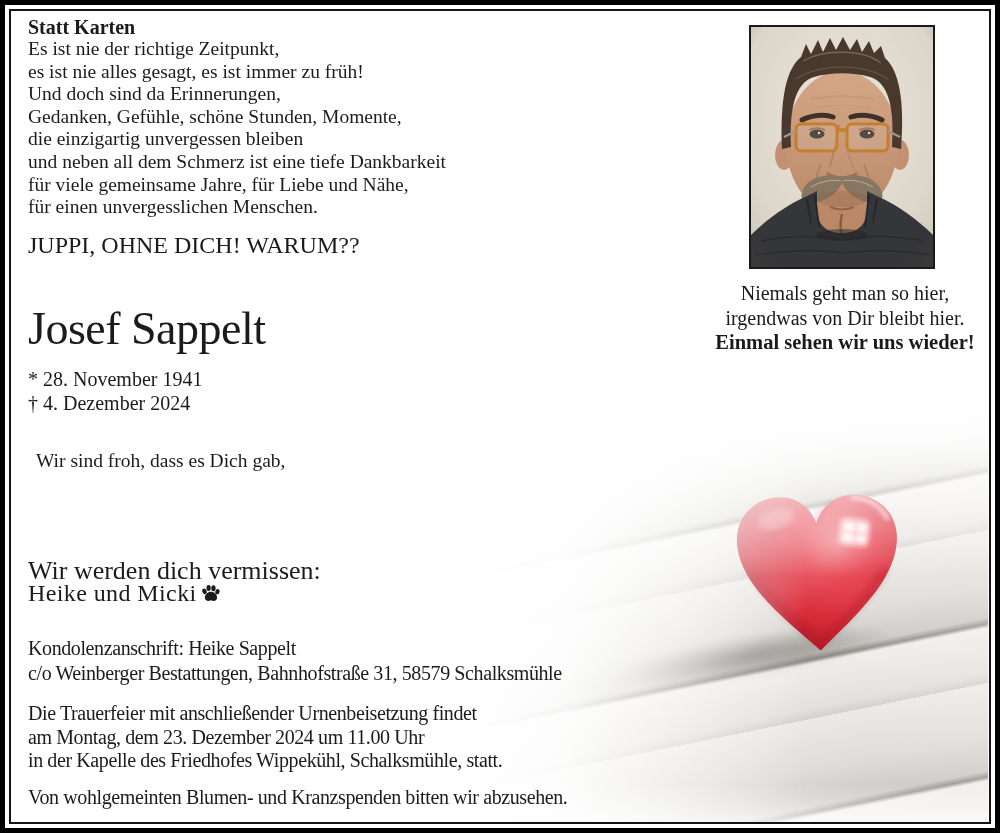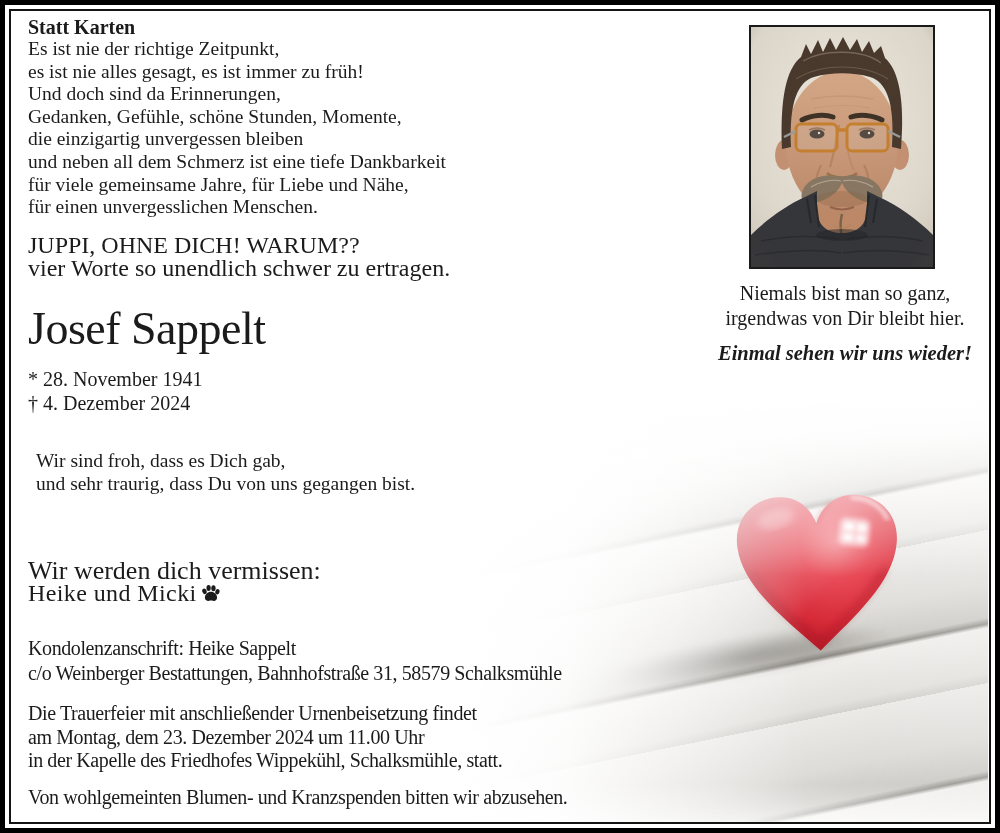--- a/index.html
+++ b/index.html
@@ -28,21 +28,21 @@
   .flowers{top:786px;font-size:20px;}
 
   
   .portrait{position:absolute;left:749px;top:25px;width:186px;height:244px;
     border:2px solid #1a1a1a;box-sizing:border-box;z-index:3;background:#e6e0d4;}
   .portrait svg{display:block;}
 
   
   .caption{position:absolute;left:703px;top:281px;width:284px;text-align:center;
     font-size:20px;line-height:24.5px;z-index:3;}
-  .caption .bold-line{font-weight:bold;margin-top:11px;font-size:20.5px;font-style:italic;}
+  .caption .bold-line{font-weight:bold;font-size:20.5px;}
 
   
   .collage{position:absolute;left:420px;top:398px;width:568px;height:424px;overflow:hidden;z-index:1;}
   .planks{position:absolute;inset:-110px;transform:rotate(-11.5deg);
     background:repeating-linear-gradient(to bottom,
       #eceae7 0px, #dedcd8 52px, #cbc9c4 86px, #93918b 92px,
       #f0eeeb 96px, #e3e1dd 140px, #d3d1cc 150px);}
   .plank-soft{position:absolute;inset:0;backdrop-filter:none;
     background:radial-gradient(ellipse at 55% 80%, rgba(255,255,255,0) 30%, rgba(255,255,255,0.25) 70%);}
   .heart-shadow{position:absolute;left:175px;top:238px;width:300px;height:42px;
@@ -107,33 +107,31 @@
   <div>Und doch sind da Erinnerungen,</div>
   <div>Gedanken, Gefühle, schöne Stunden, Momente,</div>
   <div>die einzigartig unvergessen bleiben</div>
   <div>und neben all dem Schmerz ist eine tiefe Dankbarkeit</div>
   <div>für viele gemeinsame Jahre, für Liebe und Nähe,</div>
   <div>für einen unvergesslichen Menschen.</div>
 </div>
 
 <div class="tblock lament">
   <div>JUPPI, OHNE DICH! WARUM??</div>
-  <div>vier Worte so unendlich schwer zu ertragen.</div>
 </div>
 
 <div class="tblock name">Josef Sappelt</div>
 
 <div class="tblock dates">
   <div>* 28. November 1941</div>
   <div>† 4. Dezember 2024</div>
 </div>
 
 <div class="tblock gratitude">
   <div>Wir sind froh, dass es Dich gab,</div>
-  <div>und sehr traurig, dass Du von uns gegangen bist.</div>
 </div>
 
 <div class="tblock missing">Wir werden dich vermissen:</div>
 
 <div class="tblock family">
   <span>Heike und Micki</span><svg class="paw" width="21" height="19" viewBox="0 0 24 22">
     <g fill="#1b1b1b">
       <ellipse cx="5" cy="8.5" rx="2.5" ry="3.3" transform="rotate(-20 5 8.5)"></ellipse>
       <ellipse cx="9.8" cy="4.6" rx="2.5" ry="3.4"></ellipse>
       <ellipse cx="15.4" cy="4.9" rx="2.5" ry="3.4"></ellipse>
@@ -225,16 +223,16 @@
         <path d="M96,212 Q134,206 172,214"></path>
       <path d="M4,228 Q60,220 90,226"></path>
         <path d="M92,226 Q130,220 178,228"></path>
     </g>
     <ellipse cx="91" cy="208" rx="26" ry="6" fill="#1f2126" opacity="0.5"></ellipse>
     <rect width="182" height="240" fill="url(#pvig)"></rect>
   </svg>
 </div>
 
 <div class="caption">
-  <div>Niemals bist man so ganz,</div>
+  <div>Niemals geht man so hier,</div>
   <div>irgendwas von Dir bleibt hier.</div>
   <div class="bold-line">Einmal sehen wir uns wieder!</div>
 </div>
 
 </body></html>

